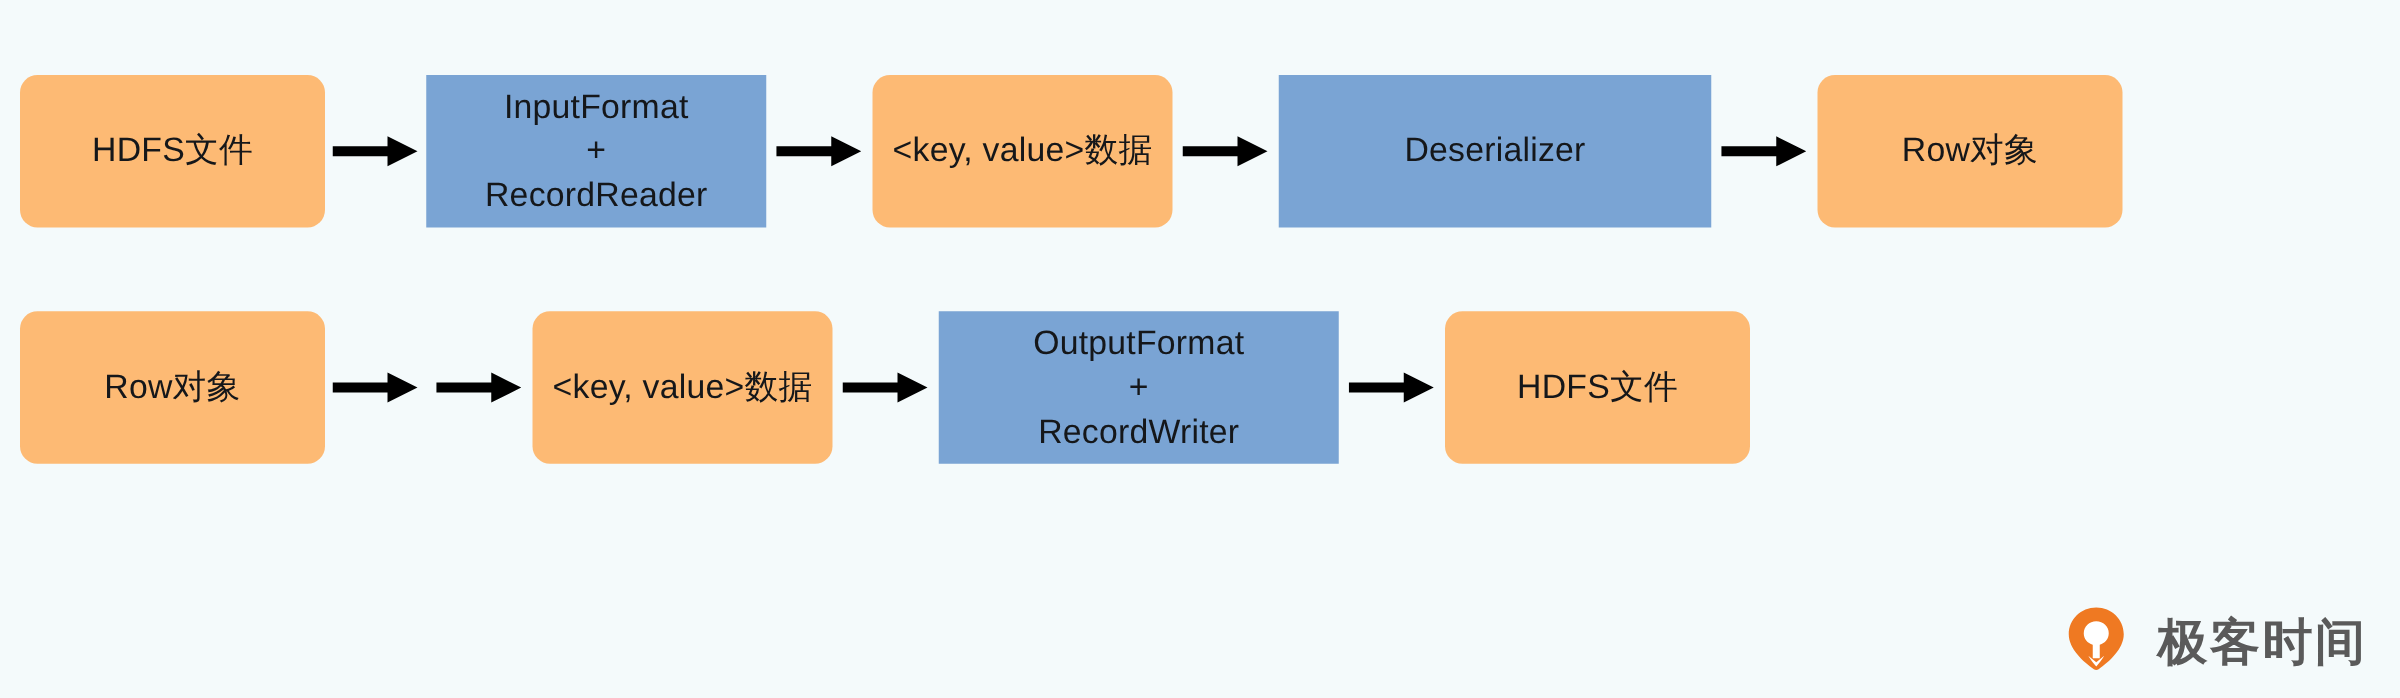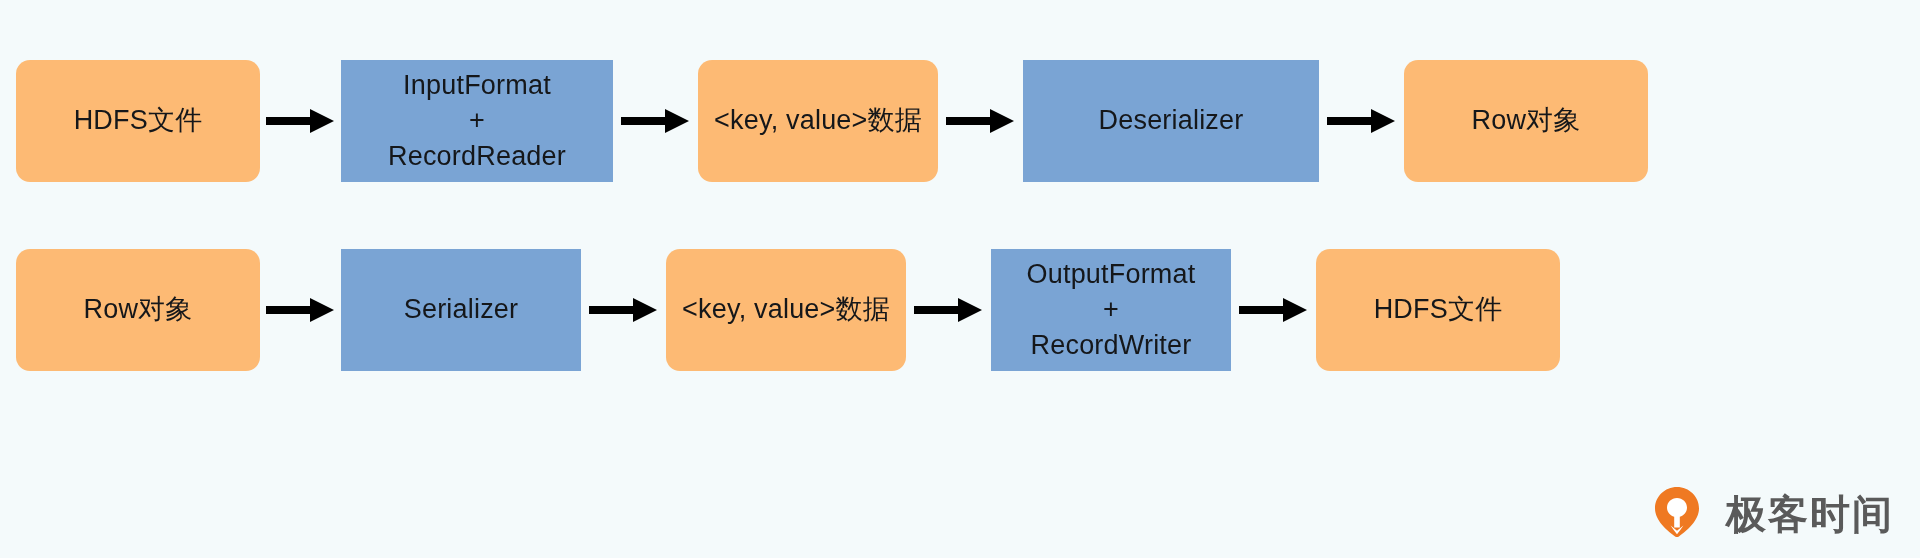--- a/index.html
+++ b/index.html
@@ -116,21 +116,21 @@
     </div>
 
     <div class="node light" style="width:240px">&lt;key, value&gt;数据</div>
 
     <div class="arrow" style="width:85px">
       <svg width="70" height="30" viewBox="0 0 70 30" aria-hidden="true">
         <path d="M0 11 L44 11 L44 3 L68 15 L44 27 L44 19 L0 19 Z" fill="#000000"></path>
       </svg>
     </div>
 
-    <div class="node dark" style="width:296px">Deserializer</div>
+    <div class="node dark" style="width:346px">Deserializer</div>
 
     <div class="arrow" style="width:85px">
       <svg width="70" height="30" viewBox="0 0 70 30" aria-hidden="true">
         <path d="M0 11 L44 11 L44 3 L68 15 L44 27 L44 19 L0 19 Z" fill="#000000"></path>
       </svg>
     </div>
 
     <div class="node light" style="width:244px">Row对象</div>
   </div>
 
@@ -138,37 +138,36 @@
     <div class="lead" style="width:16px"></div>
 
     <div class="node light" style="width:244px">Row对象</div>
 
     <div class="arrow" style="width:81px">
       <svg width="70" height="30" viewBox="0 0 70 30" aria-hidden="true">
         <path d="M0 11 L44 11 L44 3 L68 15 L44 27 L44 19 L0 19 Z" fill="#000000"></path>
       </svg>
     </div>
 
-    <div class="node dark" style="width:240px">Serializer</div>
 
     <div class="arrow" style="width:85px">
       <svg width="70" height="30" viewBox="0 0 70 30" aria-hidden="true">
         <path d="M0 11 L44 11 L44 3 L68 15 L44 27 L44 19 L0 19 Z" fill="#000000"></path>
       </svg>
     </div>
 
     <div class="node light" style="width:240px">&lt;key, value&gt;数据</div>
 
     <div class="arrow" style="width:85px">
       <svg width="70" height="30" viewBox="0 0 70 30" aria-hidden="true">
         <path d="M0 11 L44 11 L44 3 L68 15 L44 27 L44 19 L0 19 Z" fill="#000000"></path>
       </svg>
     </div>
 
-    <div class="node dark" style="width:240px">OutputFormat
+    <div class="node dark" style="width:320px">OutputFormat
 +
 RecordWriter</div>
 
     <div class="arrow" style="width:85px">
       <svg width="70" height="30" viewBox="0 0 70 30" aria-hidden="true">
         <path d="M0 11 L44 11 L44 3 L68 15 L44 27 L44 19 L0 19 Z" fill="#000000"></path>
       </svg>
     </div>
 
     <div class="node light" style="width:244px">HDFS文件</div>

